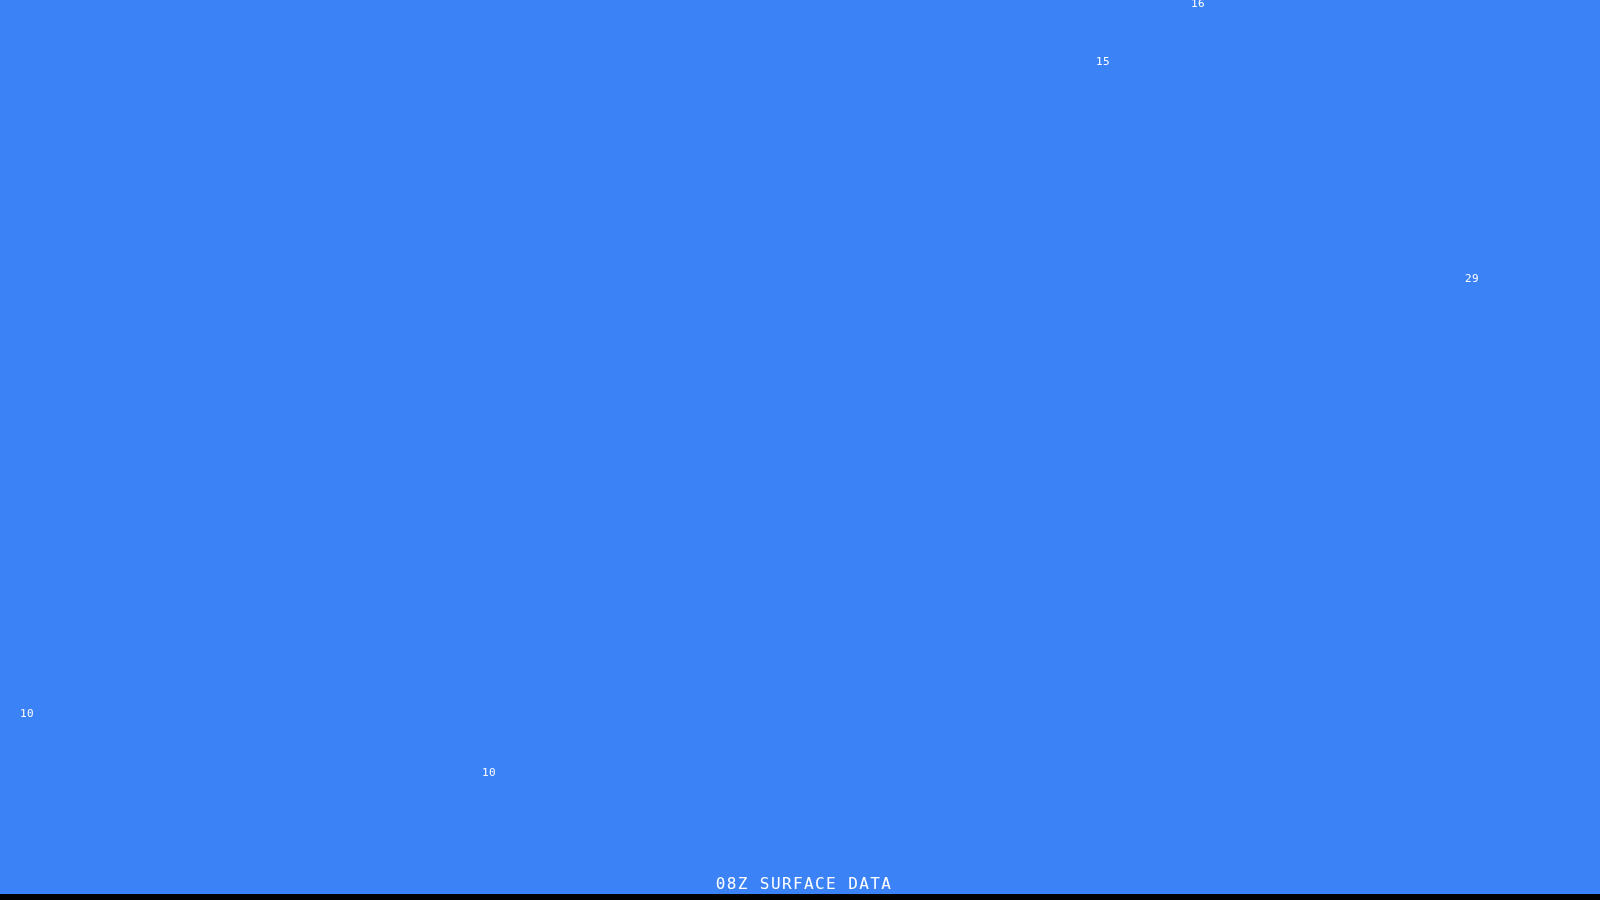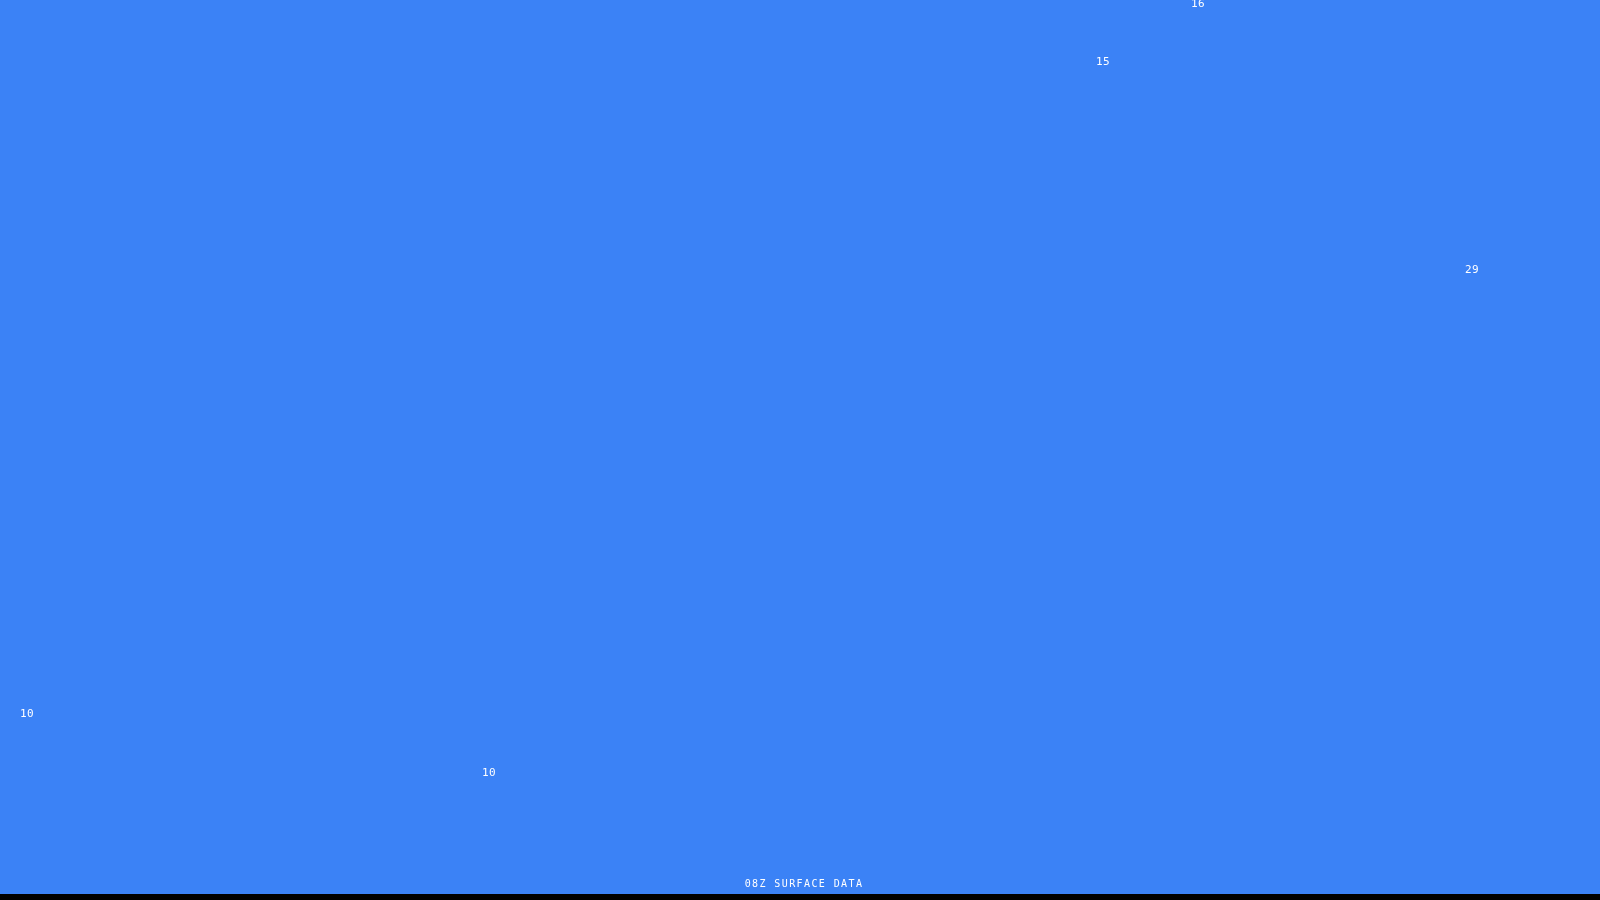--- a/index.html
+++ b/index.html
@@ -23,33 +23,33 @@
     line-height: 11px;
     letter-spacing: 0.5px;
     white-space: nowrap;
     transform: translate(-50%, -50%);
     user-select: none;
   }
   .caption {
     position: absolute;
     color: #ffffff;
     font-family: "DejaVu Sans Mono", "Liberation Mono", monospace;
-    font-size: 10px;
+    font-size: 16px;
     line-height: 12px;
     letter-spacing: 1.4px;
     white-space: nowrap;
     transform: translate(-50%, -50%);
     user-select: none;
   }
 </style>
 </head>
 <body>
 
 <div id="map-root">
 
   <div class="station-label" style="left:1198px; top:3px;">16</div>
   <div class="station-label" style="left:1103px; top:61px;">15</div>
-  <div class="station-label" style="left:1472px; top:269px;">29</div>
+  <div class="station-label" style="left:1472px; top:278px;">29</div>
   <div class="station-label" style="left:27px; top:713px;">10</div>
   <div class="station-label" style="left:489px; top:772px;">10</div>
 
   <div class="caption" style="left:804px; top:884px;">08Z SURFACE DATA</div>
 </div>
 
 </body></html>

